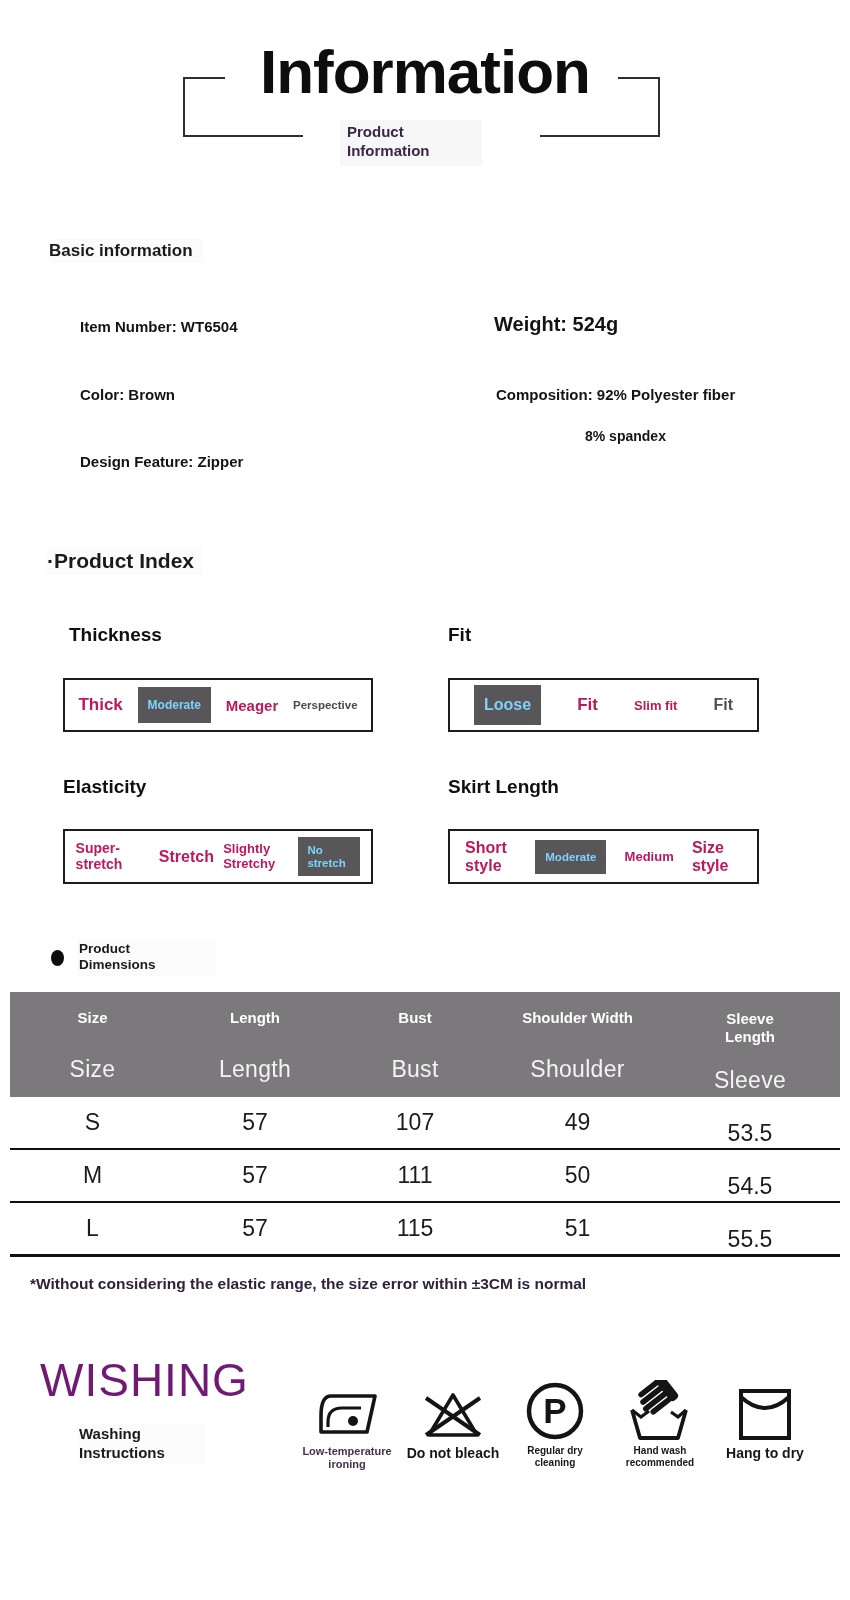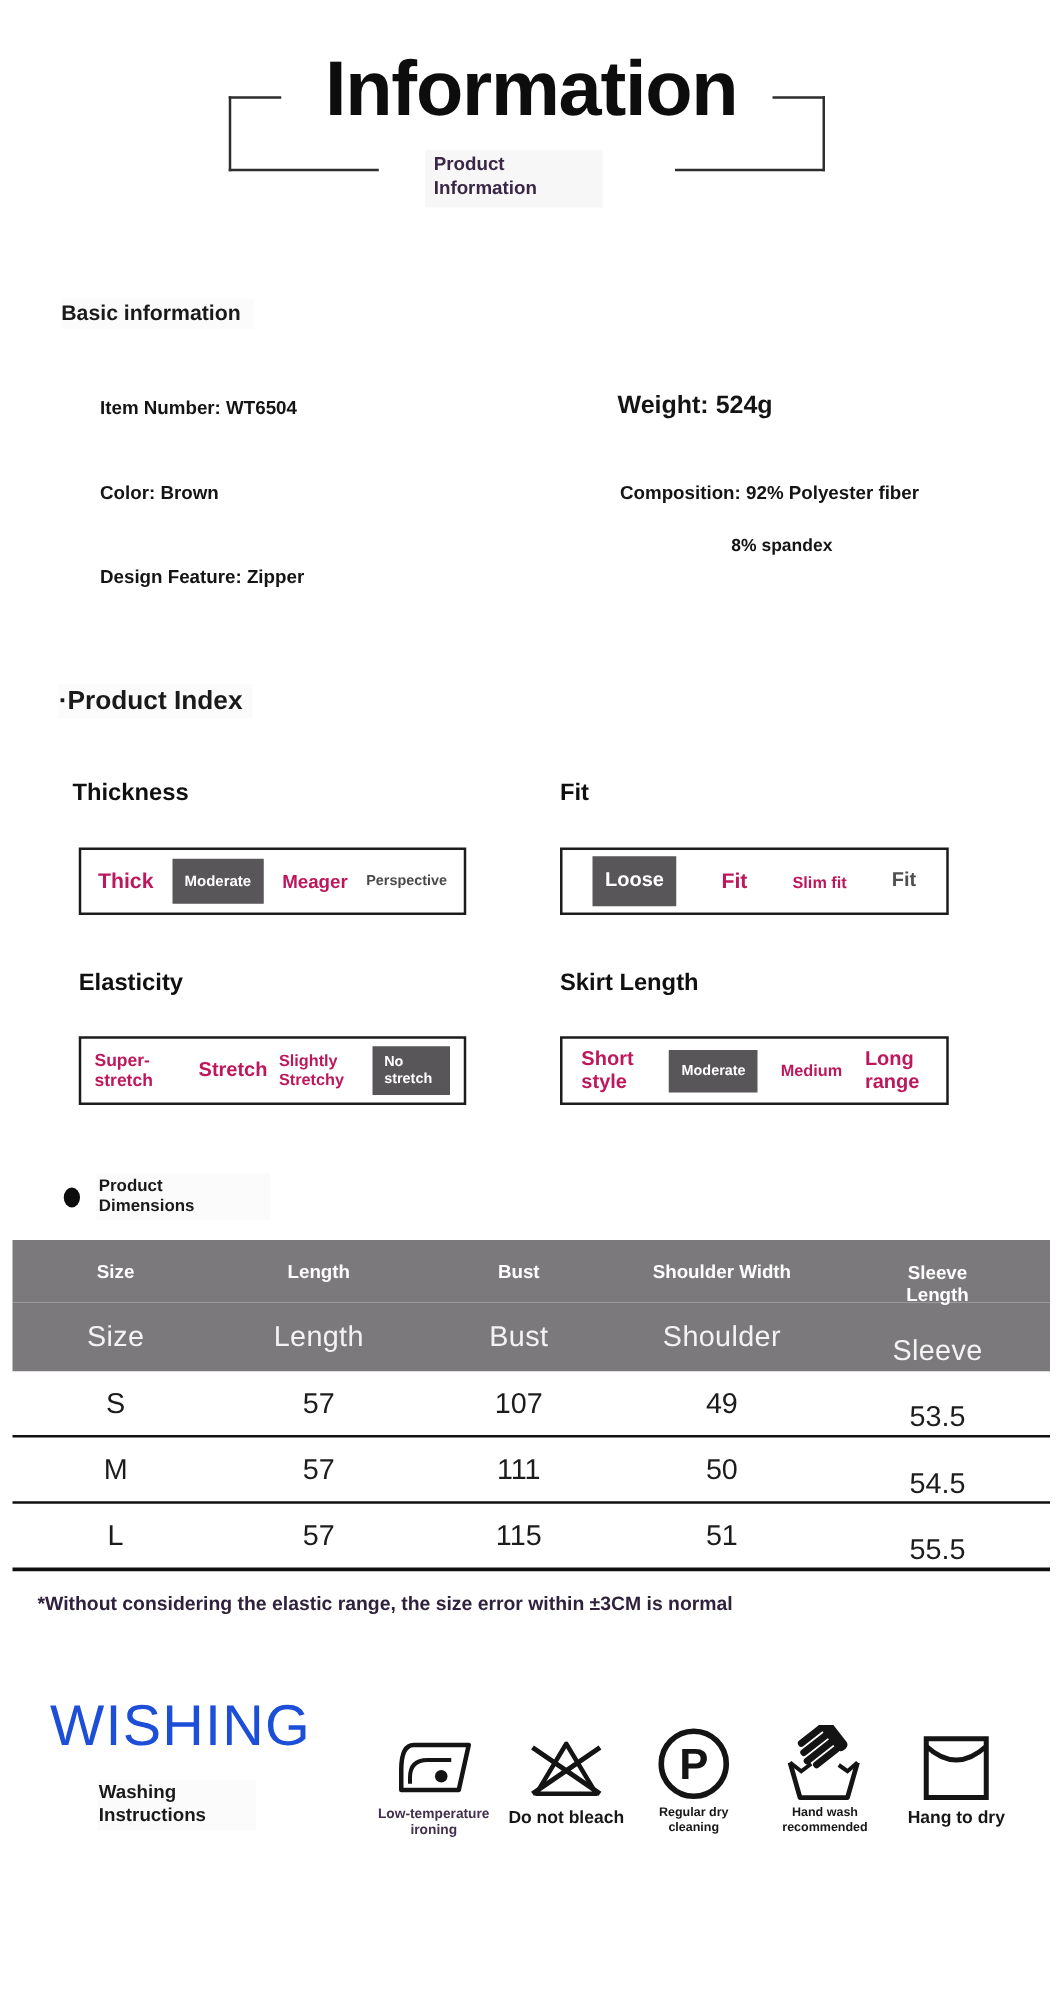--- a/index.html
+++ b/index.html
@@ -24,42 +24,42 @@
   .grp-title{font-size:19px;font-weight:bold;color:#101010;}
   .opt-box{border:2px solid #1c1c1c;display:flex;align-items:center;justify-content:space-around;
            padding:0 6px;background:#fff;}
   .opt{font-weight:bold;color:#be185d;white-space:nowrap;text-align:center;}
   .muted{color:#4f4f4f;}
   .dim2{color:#4a4a4a;font-weight:600;}
   .wrap{white-space:normal;line-height:1.12;text-align:left;}
   .w72{width:74px;} .w66{width:66px;} .w52{width:52px;} .w50{width:50px;}
   .f11{font-size:11.5px;} .f12{font-size:12px;} .f13{font-size:13px;} .f14{font-size:14px;}
   .f15{font-size:15px;} .f16{font-size:16px;} .f17{font-size:17px;}
-  .sel{background:#585658;color:#ffffff;}
+  .sel{background:#585658;color:#7dd3fc;}
   .sel-pad-a{padding:11px 10px;}      
   .sel-pad-b{padding:7px 9px;}        
 
   
   .dim-bullet{left:51px;top:950px;width:13px;height:16px;border-radius:50%;background:#0d0d0d;}
   .dim-head{left:77px;top:939px;font-size:13.5px;font-weight:bold;line-height:1.22;background:#fbfbfb;
             padding:2px 60px 2px 2px;}
   .table{left:10px;top:992px;width:830px;}
   .trow{display:flex;align-items:center;}
   .c{text-align:center;}
   .c1{width:165px;} .c2{width:160px;} .c3{width:160px;} .c4{width:165px;} .c5{width:180px;margin-top:21px;}
   .thead-a{background:#7b797b;color:#ffffff;height:50px;font-size:15px;font-weight:bold;}
   .thead-b{background:#7b797b;color:#f4f3f4;height:55px;font-size:23px;font-weight:400;letter-spacing:.3px;}
   .thead-a .narrow{display:inline-block;max-width:62px;line-height:1.2;}
   .drow{height:51px;font-size:23px;color:#1c1c1c;}
   .drow + .drow{border-top:2px solid #101010;}
   .tbl-bottom{border-bottom:3px solid #101010;}
   .note{left:30px;top:1275px;font-size:15.5px;font-weight:bold;color:#30213d;}
 
   
-  .brand{left:40px;top:1353px;font-size:46px;font-weight:400;letter-spacing:1px;color:#1d4ed8;}
+  .brand{left:40px;top:1353px;font-size:46px;font-weight:400;letter-spacing:1px;color:#701a75;}
   .wash-head{left:78px;top:1424px;font-size:15px;font-weight:bold;line-height:1.25;background:#fbfbfb;
              padding:1px 40px 1px 1px;}
   .care-col{position:absolute;top:1358px;width:116px;display:flex;flex-direction:column;align-items:center;}
   .care-ic{height:84px;display:flex;align-items:flex-end;justify-content:center;}
   .care-label{font-weight:bold;text-align:center;line-height:1.15;margin-top:3px;color:#171717;}
   .cl-sm{font-size:11px;color:#43304f;width:112px;}
   .cl-md{font-size:10px;}
   .cl-lg{font-size:14px;}
   .wrapcap{width:96px;} .wrapcap2{width:120px;}
 </style>
@@ -83,21 +83,21 @@
   <div class="abs h-basic">Basic information</div>
   <div class="abs bi" style="left:80px;top:318px;">Item Number: WT6504</div>
   <div class="abs bi bi-weight" style="left:494px;top:313px;">Weight: 524g</div>
   <div class="abs bi" style="left:80px;top:386px;">Color: Brown</div>
   <div class="abs bi" style="left:496px;top:386px;">Composition: 92% Polyester fiber</div>
   <div class="abs bi" style="left:585px;top:428px;font-size:14px;">8% spandex</div>
   <div class="abs bi" style="left:80px;top:453px;">Design Feature: Zipper</div>
 
   <div class="abs h-index">·Product Index</div>
 
-  <div class="abs grp-title" style="left:58px;top:624px;">Thickness</div>
+  <div class="abs grp-title" style="left:69px;top:624px;">Thickness</div>
   <div class="abs grp-title" style="left:448px;top:624px;">Fit</div>
 
   <div class="abs opt-box" style="left:63px;top:678px;width:294px;height:50px;">
     <div class="opt f17">Thick</div>
     <div class="opt f12 sel sel-pad-a">Moderate</div>
     <div class="opt f15">Meager</div>
     <div class="opt f11 dim2">Perspective</div>
   </div>
 
   <div class="abs opt-box" style="left:448px;top:678px;width:295px;height:50px;">
@@ -114,21 +114,21 @@
     <div class="opt f14 wrap w72">Super-stretch</div>
     <div class="opt f16">Stretch</div>
     <div class="opt f13 wrap w66">Slightly Stretchy</div>
     <div class="opt f11 wrap sel sel-pad-b" style="width:44px;">No stretch</div>
   </div>
 
   <div class="abs opt-box" style="left:448px;top:829px;width:295px;height:51px;">
     <div class="opt f16 wrap w52">Short style</div>
     <div class="opt f11 sel sel-pad-a">Moderate</div>
     <div class="opt f13">Medium</div>
-    <div class="opt f16 wrap w50">Long range</div>
+    <div class="opt f16 wrap w50">Size style</div>
   </div>
 
   <div class="abs dim-bullet"></div>
   <div class="abs dim-head">
     <span style="display:block">Product</span>
     <span style="display:block">Dimensions</span>
   </div>
 
   <div class="abs table tbl-bottom">
     <div class="trow thead-a">

